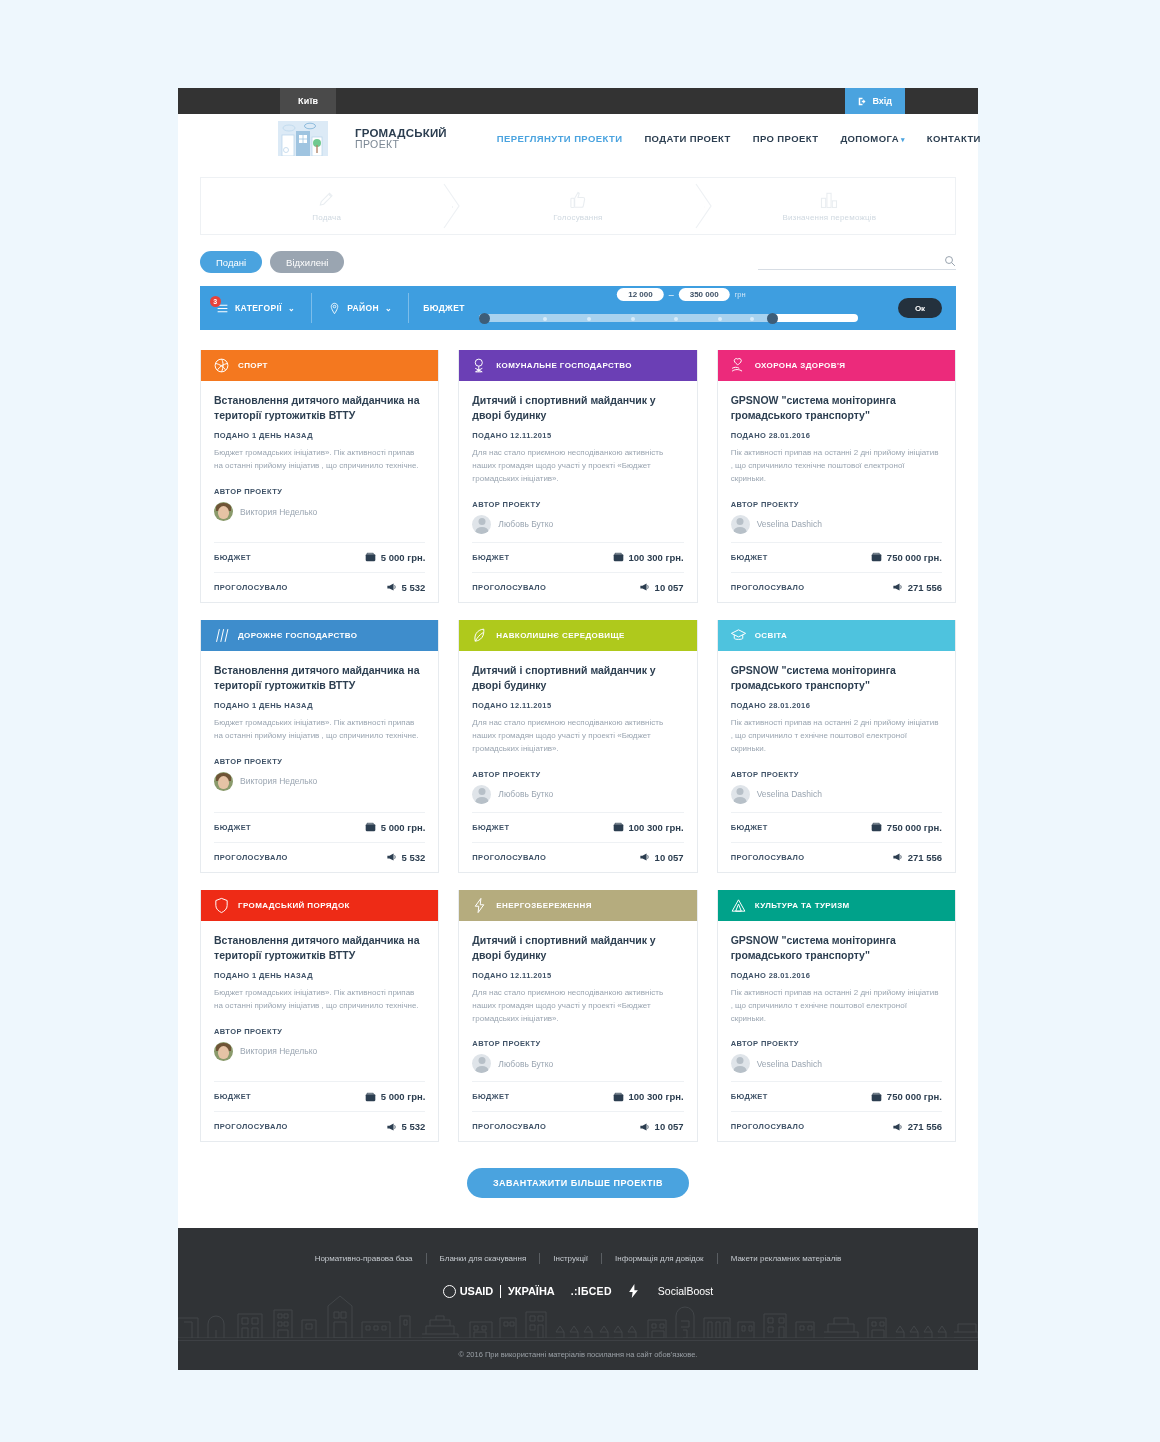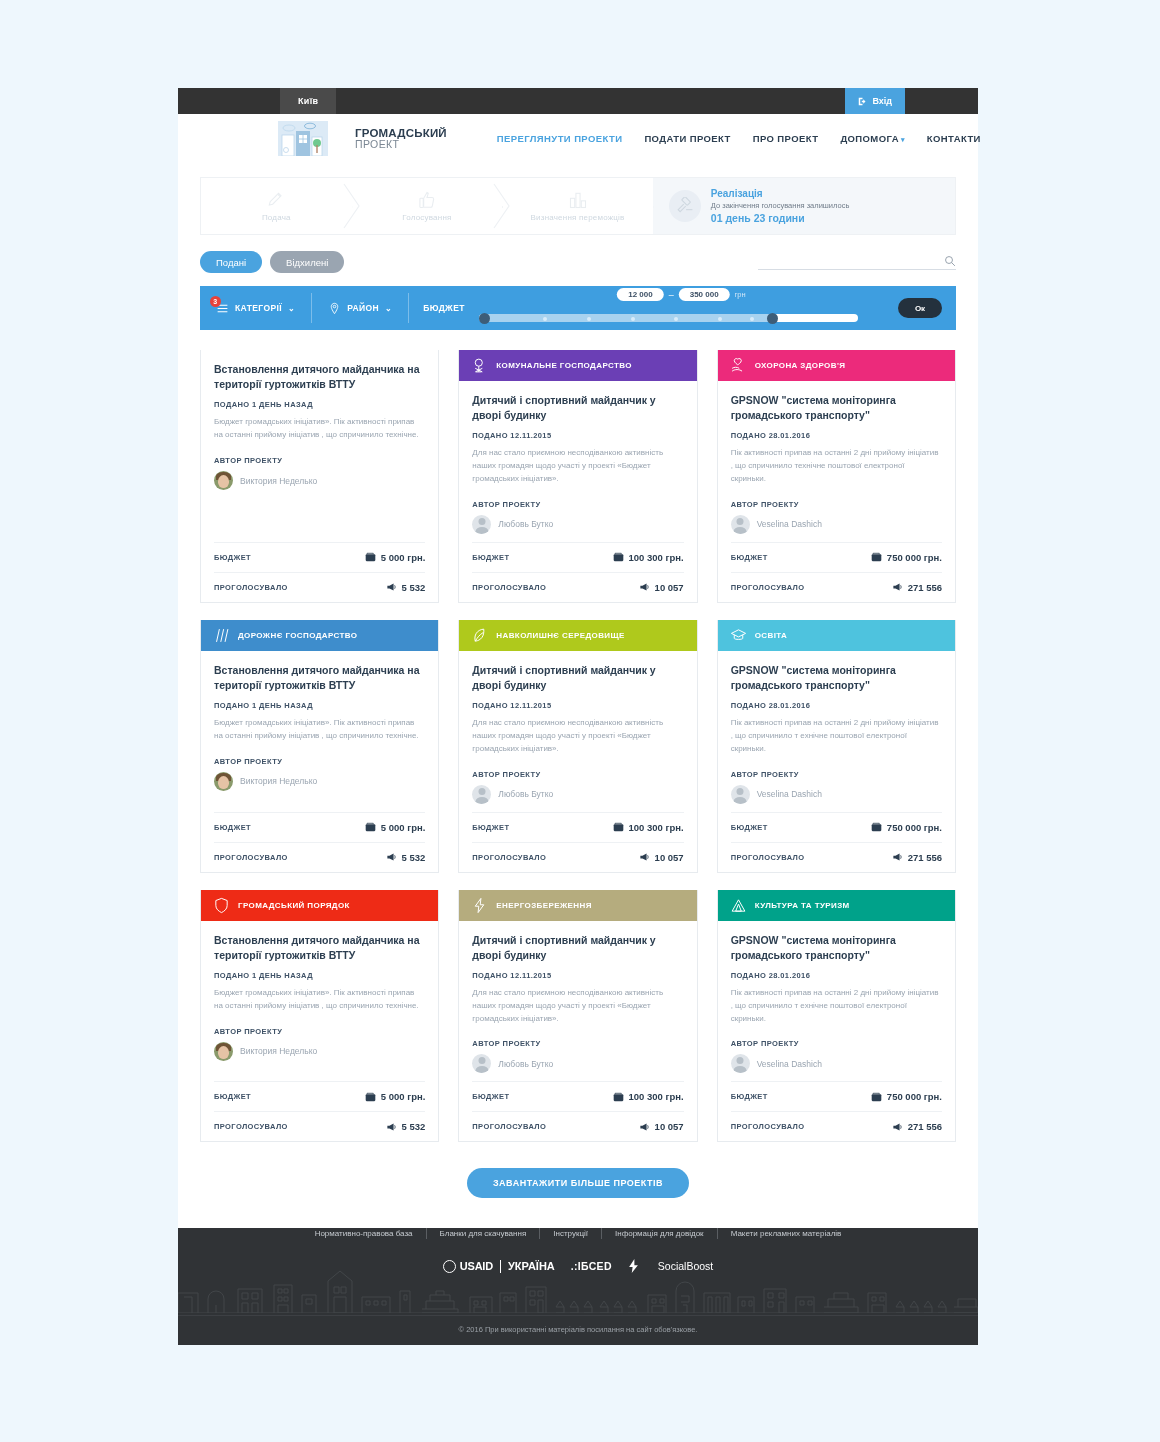--- a/index.html
+++ b/index.html
@@ -119,21 +119,21 @@
   .crow .lbl { font-size: 7.5px; font-weight: bold; letter-spacing: .4px; color: #3e5166; }
   .crow .val { font-size: 9.5px; font-weight: bold; color: #2c3e50; display: flex; align-items: center; gap: 5px; }
   .card-spacer { height: 8px; }
 
   
   .loadmore-wrap { padding: 26px 0 30px 0; display: flex; justify-content: center; }
   .loadmore { height: 30px; padding: 0 26px; border-radius: 15px; background: #4aa3df; color: #fff; font-size: 9px; font-weight: bold; letter-spacing: .5px; display: flex; align-items: center; cursor: pointer; }
 
   
   .footer { background: #303336; position: relative; overflow: hidden; }
-  .footer-links { display: flex; justify-content: center; align-items: center; gap: 0; position: relative; z-index: 2; }
+  .footer-links { padding-top: 25px; display: flex; justify-content: center; align-items: center; gap: 0; position: relative; z-index: 2; }
   .footer-links a { color: #c6cbd0; font-size: 8px; text-decoration: none; padding: 0 13px; cursor: pointer; white-space: nowrap; }
   .footer-links .sep { width: 1px; height: 11px; background: #5a5e62; }
   .partners { margin-top: 20px; display: flex; justify-content: center; align-items: center; gap: 16px; position: relative; z-index: 2; }
   .partner { display: flex; align-items: center; gap: 4px; color: #ffffff; }
   .usaid { display: flex; align-items: center; gap: 4px; }
   .usaid .seal { width: 13px; height: 13px; border-radius: 50%; border: 1.5px solid #fff; display: block; }
   .usaid .t1 { font-size: 11px; font-weight: bold; letter-spacing: -.2px; }
   .usaid .bar { width: 1px; height: 13px; background: #fff; margin: 0 3px; }
   .usaid .t2 { font-size: 11px; font-weight: bold; }
   .isced { font-size: 10.5px; font-weight: bold; color: #fff; letter-spacing: .3px; }
@@ -219,34 +219,20 @@
 
         <div class="stage">
           <svg class="stage-icon" width="20" height="20" viewBox="0 0 24 24">
             <rect x="3" y="10" width="5" height="11" fill="none" stroke="#cfd8e0" stroke-width="1.3"></rect>
             <rect x="9.5" y="4" width="5" height="17" fill="none" stroke="#cfd8e0" stroke-width="1.3"></rect>
             <rect x="16" y="13" width="5" height="8" fill="none" stroke="#cfd8e0" stroke-width="1.3"></rect>
           </svg>
           <span>Визначення переможців</span>
         </div>
 
-        <div class="stage-final">
-          <div class="gavel-circle">
-            <svg width="19" height="19" viewBox="0 0 24 24">
-              <rect x="9" y="2" width="10" height="6" rx="1" transform="rotate(45 14 5)" fill="none" stroke="#cfd8e0" stroke-width="1.4"></rect>
-              <path d="M11 9L4 16l2.5 2.5L13.5 11.5" fill="none" stroke="#cfd8e0" stroke-width="1.4"></path>
-              <path d="M14 16h8" stroke="#cfd8e0" stroke-width="1.4"></path>
-            </svg>
-          </div>
-          <div class="txt">
-            <div class="t1">Реалізація</div>
-            <div class="t2">До закінчення голосування залишилось</div>
-            <div class="t3">01 день 23 години</div>
-          </div>
-        </div>
 
       </div>
     </div>
 
     <div class="tabsrow">
       <div class="pill blue">Подані</div>
       <div class="pill grey">Відхилені</div>
       <div class="searchbox">
         <input type="text" placeholder="" style="">
         <svg width="12" height="12" viewBox="0 0 16 16">
@@ -294,20 +280,27 @@
             <span class="knob" style="left:0%"></span>
             <span class="knob" style="left:76%"></span>
           </div>
         </div>
         <div class="ok-btn">Ок</div>
       </div>
     </div>
 
     <div class="grid">
         <div class="card">
+          <div class="card-head" style="background:#F4781F">
+            <svg width="17" height="17" viewBox="0 0 24 24">
+              <circle cx="12" cy="12" r="9" fill="none" stroke="#fff" stroke-width="1.4"></circle>
+              <path d="M12 3c3 4 3 12 0 18M3.5 9c5 1 11 4 14 9M20.5 9c-5 1-11 4-14 9" fill="none" stroke="#fff" stroke-width="1.4"></path>
+            </svg>
+            <span class="cat">СПОРТ</span>
+          </div>
           <div class="card-body">
             <div class="card-title">Встановлення дитячого майданчика на території гуртожитків ВТТУ</div>
             <div class="card-date">ПОДАНО 1 ДЕНЬ НАЗАД</div>
             <div class="card-desc">Бюджет громадських ініціатив». Пік активності припав на останні прийому ініціатив , що спричинило технічне.</div>
             <div class="card-author-lbl">АВТОР ПРОЕКТУ</div>
             <div class="card-author">
               <span class="avatar photo">
                 <span class="h"></span>
                 <span class="f"></span>
               </span>

